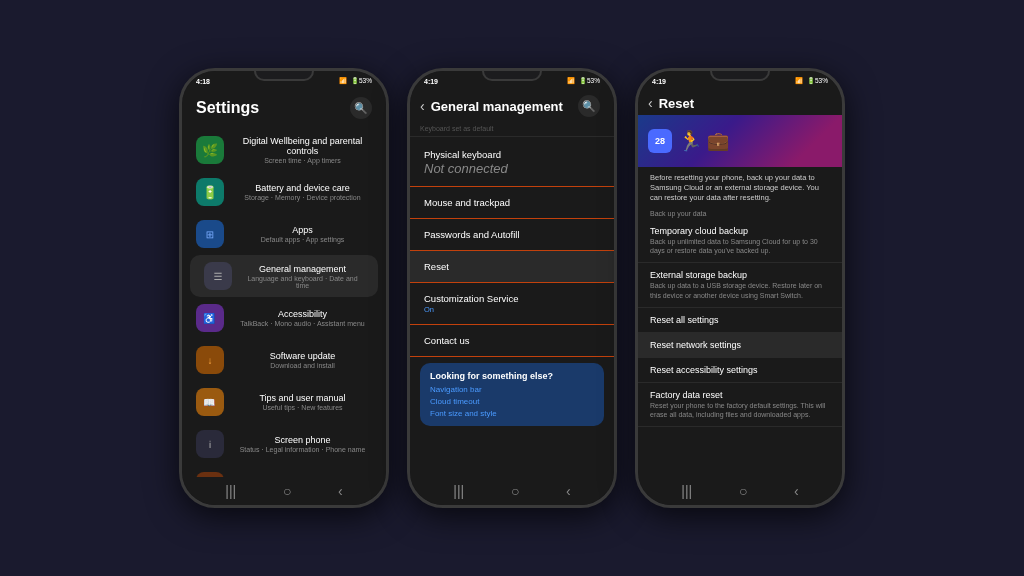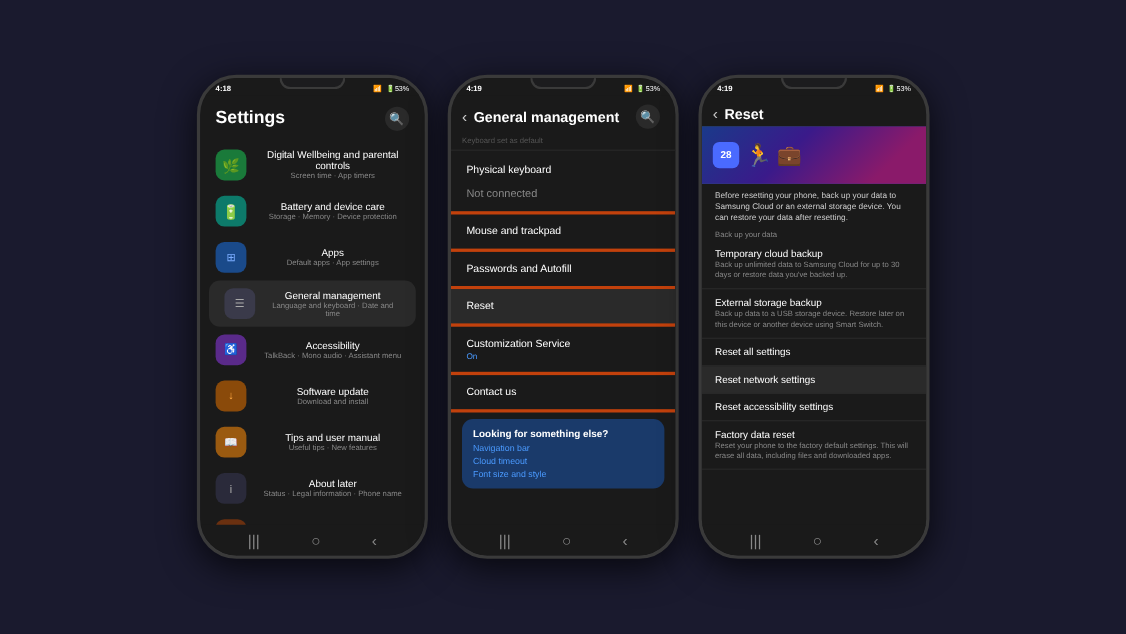--- a/index.html
+++ b/index.html
@@ -163,38 +163,39 @@
     }
 
     .menu-list {
       flex: 1;
       overflow: hidden;
       padding: 2px 0;
     }
 
     .menu-item {
       padding: 10px 14px;
-      border-bottom: 3px solid #c2410c;
+      border-bottom: 1px solid #c2410c;
       position: relative;
     }
 
     .menu-item-title {
       font-size: 9.5px;
       color: #fff;
       font-weight: 500;
     }
     .menu-item-sub {
       font-size: 7.5px;
       color: #4a9aff;
       margin-top: 1px;
     }
     .menu-item-sub-gray {
-      font-size: 10px;
+      font-size: 13px;
       color: #888;
-      margin-top: 11px;
+      margin-top: 1px;
+      font-style: italic;
     }
 
     .suggestion-box {
       background: #1a3a6a;
       margin: 6px 10px;
       border-radius: 10px;
       padding: 8px 10px;
     }
 
     .suggestion-title {
@@ -350,21 +351,21 @@
           <div class="settings-icon icon-orange2" style="font-size:10px;color:#ffcc44;">📖</div>
           <div class="settings-text-group">
             <div class="settings-item-title">Tips and user manual</div>
             <div class="settings-item-sub">Useful tips · New features</div>
           </div>
         </div>
 
         <div class="settings-item">
           <div class="settings-icon icon-dark" style="font-size:10px;color:#aaa;">ℹ</div>
           <div class="settings-text-group">
-            <div class="settings-item-title">About later</div>
+            <div class="settings-item-title">Screen phone</div>
             <div class="settings-item-sub">Status · Legal information · Phone name</div>
           </div>
         </div>
 
         <div class="settings-item">
           <div class="settings-icon icon-dkorange" style="font-size:7px;color:#ffaa66;">{}</div>
 
         </div>
       </div>
 

